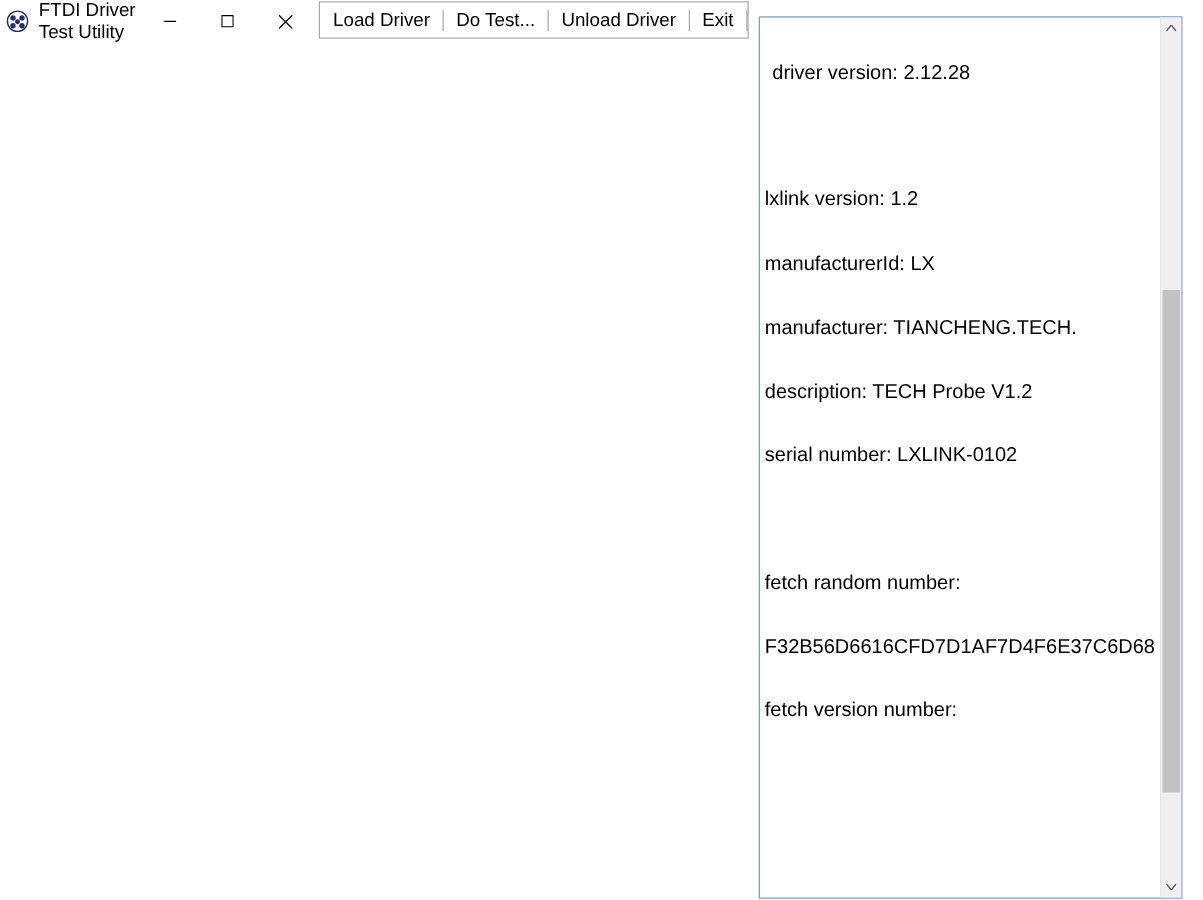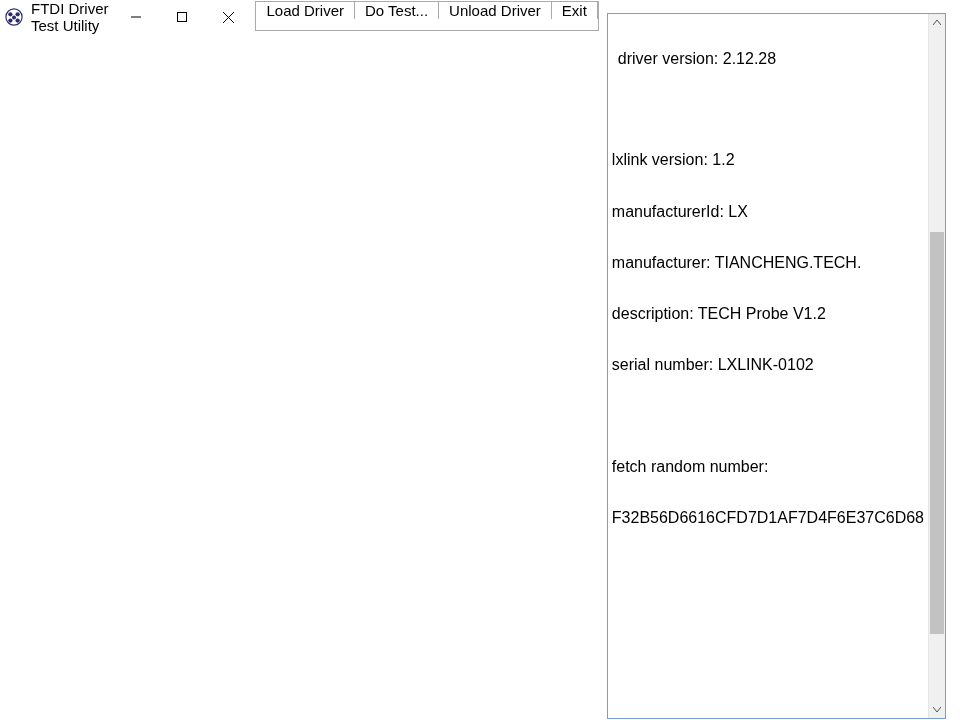--- a/index.html
+++ b/index.html
@@ -38,21 +38,21 @@
     font-size: 13px;
     cursor: default;
   }
   .win-btn svg { stroke: #000; }
   
   .toolbar {
     display: flex;
     border: 1px solid #aaa;
     margin: 0 4px;
     height: 30px;
-    align-items: flex-start;
+    align-items: center;
     background: #fff;
   }
   .tool-btn {
     padding: 0 10px;
     display:flex; align-items:center;
     font-size: 15px;
     border-right: 1px solid #aaa;
     cursor: default;
     white-space: nowrap;
   }
@@ -145,20 +145,21 @@
       <div class="indented"> driver version: 2.12.28</div>
       <div class="blank-line"></div>
       <div>lxlink version: 1.2</div>
       <div>manufacturerId: LX</div>
       <div>manufacturer: TIANCHENG.TECH.</div>
       <div>description: TECH Probe V1.2</div>
       <div>serial number: LXLINK-0102</div>
       <div class="blank-line"></div>
       <div>fetch random number:</div>
       <div>F32B56D6616CFD7D1AF7D4F6E37C6D68</div>
+      <div>fetch version number:</div>
       
       
       
       
       
       
       
       
       
       

